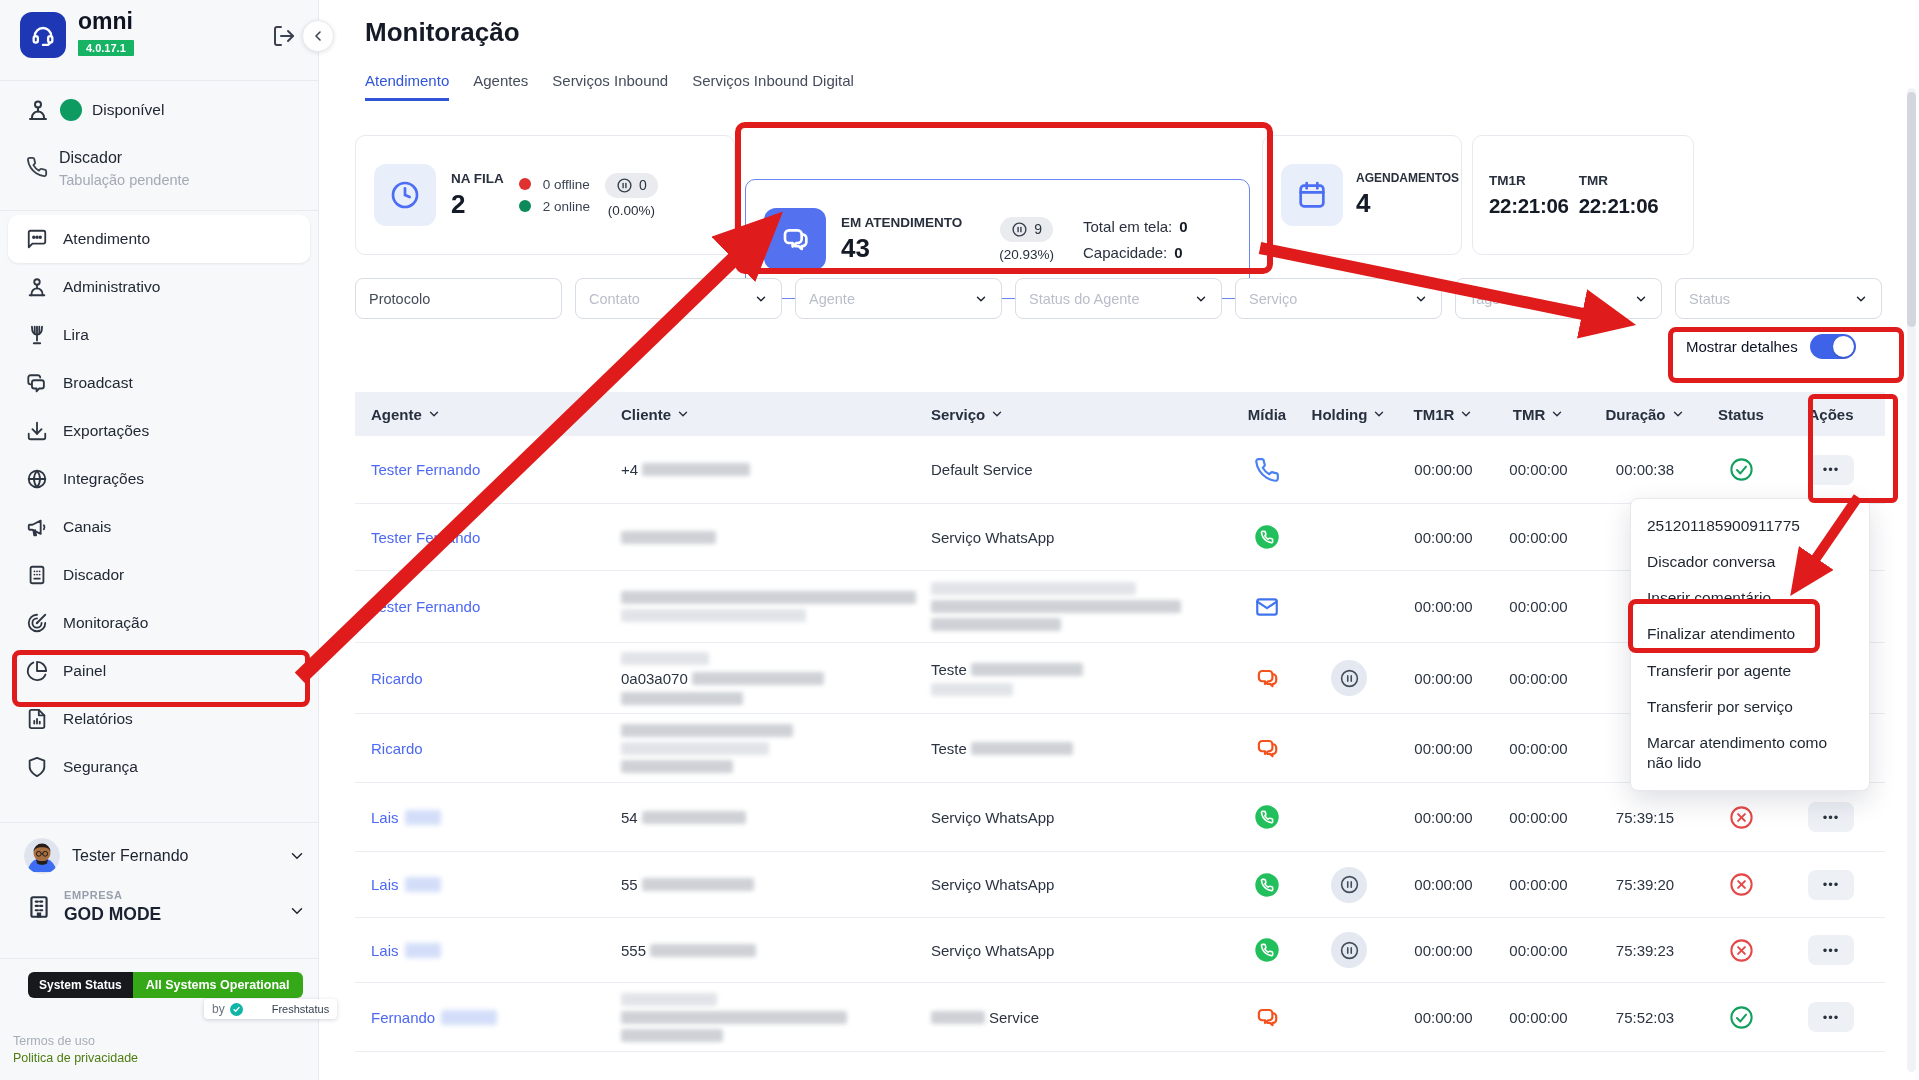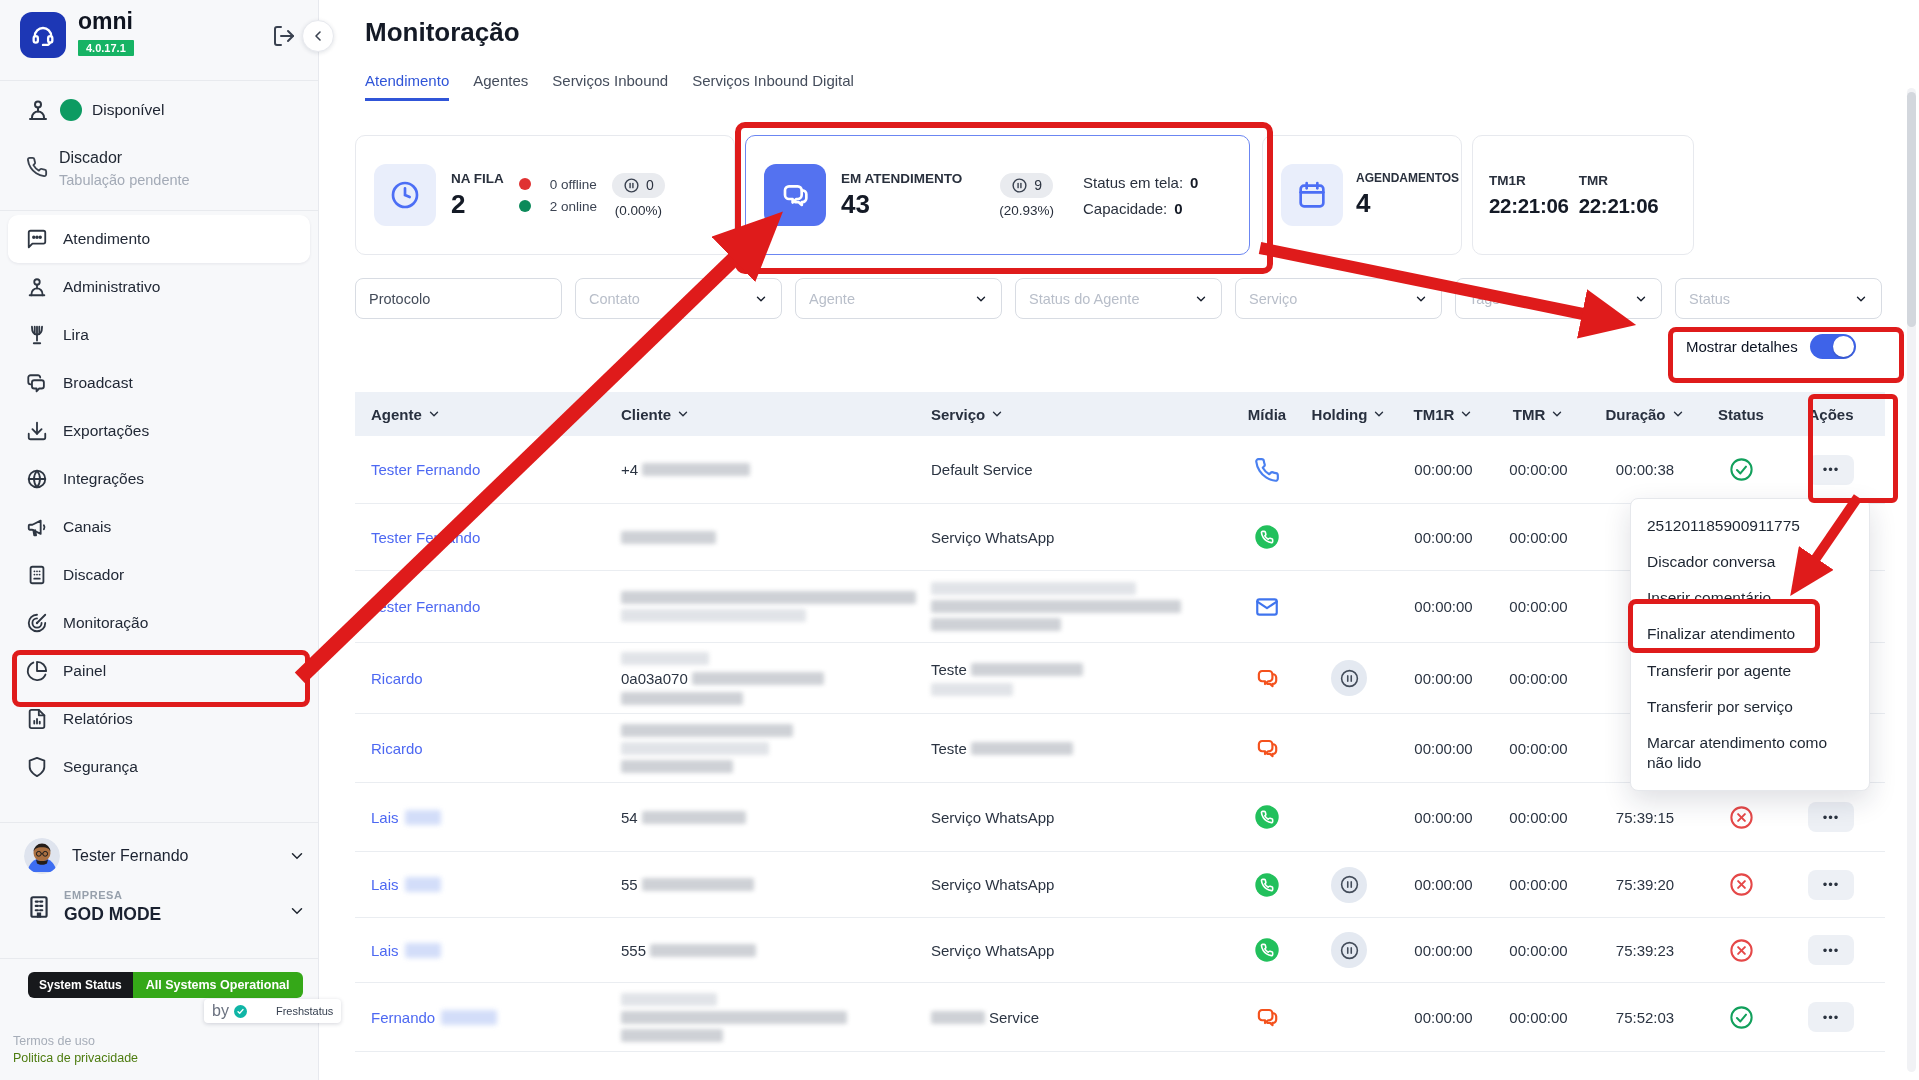--- a/index.html
+++ b/index.html
@@ -32,51 +32,51 @@
   .chev-sm{width:18px;height:18px;color:#1f2630;}
   .uchev{left:288px;top:847px;}
   .co-ic{left:26px;top:894px;width:26px;height:26px;color:#2a3240;}
   .co-label{left:64px;top:889px;font-size:11px;font-weight:700;letter-spacing:.6px;color:#97a0ac;}
   .co-name{left:64px;top:904px;font-size:17.5px;font-weight:600;color:#1a2130;}
   .cchev{left:288px;top:902px;}
   .badges{left:28px;top:972px;display:flex;}
   .bd-l{background:#17191c;color:#fff;font-size:12px;font-weight:700;padding:6px 11px;border-radius:6px 0 0 6px;}
   .bd-r{background:#35a818;color:#fff;font-size:12.5px;font-weight:700;padding:6px 13px;border-radius:0 6px 6px 0;}
   .fresh{left:204px;top:999px;background:#fff;border-radius:4px;box-shadow:0 1px 4px rgba(20,30,60,.18);padding:3px 8px;display:flex;align-items:center;gap:5px;}
-  .fresh .by{font-size:16px;color:#6b7280;}
+  .fresh .by{font-size:12px;color:#6b7280;}
   .fresh .fname{font-size:11px;color:#374151;margin-left:24px;}
   .flink1{left:13px;top:1034px;font-size:12.5px;color:#a6adb8;cursor:pointer;}
   .flink2{left:13px;top:1051px;font-size:12.5px;color:#4d7c0f;cursor:pointer;}
   .collapse{left:302px;top:20px;width:32px;height:32px;border-radius:50%;background:#fff;border:1px solid #e7e9ee;box-shadow:0 1px 4px rgba(20,30,60,.12);display:flex;align-items:center;justify-content:center;color:#3a4250;cursor:pointer;z-index:20;}
   .collapse svg{width:16px;height:16px;}
   
   .title{left:365px;top:17px;font-size:26px;font-weight:700;color:#141a26;}
   .tabs{left:365px;top:72px;display:flex;gap:24px;}
   .tab{font-size:15px;color:#454d5c;padding-bottom:9px;border-bottom:3px solid transparent;cursor:pointer;}
   .tab.active{color:#3055d8;border-bottom-color:#3055d8;}
   
   .card{position:absolute;top:135px;height:120px;background:#fff;border:1px solid #e7e9ee;border-radius:10px;display:flex;align-items:center;padding:0 18px;gap:15px;box-sizing:border-box;}
   .card-ic{width:62px;height:62px;border-radius:12px;display:flex;align-items:center;justify-content:center;flex:0 0 62px;}
   .card-ic.light{background:#e9eefb;color:#4c6ef5;}
   .card-ic.solid{background:#5472f0;color:#fff;}
   .card-ic svg{width:32px;height:32px;}
   .klabel{font-size:13.5px;font-weight:700;color:#29303d;white-space:nowrap;}
   .kval{font-size:26px;font-weight:700;color:#141a26;margin-top:3px;}
   .legend{display:flex;flex-direction:column;gap:7px;font-size:13.5px;color:#3c4453;white-space:nowrap;}
-  .legend>div{display:flex;align-items:center;gap:19px;}
+  .legend>div{display:flex;align-items:center;gap:12px;}
   .dot{width:12px;height:12px;border-radius:50%;display:inline-block;}
   .dot.red{background:#e03131}.dot.green{background:#0c8a5a}
   .pausecol{display:flex;flex-direction:column;align-items:center;gap:5px;}
   .pill{display:inline-flex;align-items:center;gap:6px;background:#e9ebef;border-radius:15px;padding:4px 11px;}
   .pill svg{width:17px;height:17px;color:#39414f;}
   .pill span{font-size:14px;color:#2c3340;}
   .pct{font-size:13.5px;color:#29303d;}
   .totals{display:flex;flex-direction:column;gap:9px;font-size:15px;color:#29303d;white-space:nowrap;}
   .totals b{margin-left:7px;color:#141a26;}
-  #card2{border-color:#6b86f2;}
+  #card2{border-color:#6b86f2;margin-top:44px;}
   .t2{display:flex;gap:10px;padding:0 2px;}
   .t2 .klabel{font-size:13.5px;}
   .t2 .tval{font-size:20.5px;font-weight:700;color:#141a26;margin-top:6px;letter-spacing:-0.3px;}
   
   .filters{left:355px;top:278px;display:flex;gap:13px;}
   .field{width:207px;height:41px;background:#fff;border:1px solid #d8dce3;border-radius:8px;display:flex;align-items:center;justify-content:space-between;padding:0 13px;box-sizing:border-box;cursor:pointer;}
   .field .ph{font-size:14.5px;color:#b8bec9;white-space:nowrap;overflow:hidden;}
   .field.input .ph{color:#434b59;}
   .field .chev{width:14px;height:14px;color:#161d2b;}
   .toggles{left:1686px;top:334px;display:flex;align-items:center;gap:12px;}
@@ -406,21 +406,21 @@
           <svg viewBox="0 0 24 24" fill="none" stroke="currentColor" stroke-width="2" stroke-linecap="round">
             <circle cx="12" cy="12" r="9"></circle>
             <line x1="10" y1="9" x2="10" y2="15"></line>
             <line x1="14" y1="9" x2="14" y2="15"></line>
           </svg>
           <span>9</span>
         </span>
       <span class="pct">(20.93%)</span>
     </div>
     <div class="totals" style="margin-left:14px">
-      <div><span>Status em tela:</span><b>0</b></div>
+      <div><span>Total em tela:</span><b>0</b></div>
       <div><span>Capacidade:</span><b>0</b></div>
     </div>
   </div>
 
   <div class="card" id="card3" style="left:1262px;width:200px;gap:13px;">
     <div class="card-ic light">
       <svg viewBox="0 0 24 24" fill="none" stroke="currentColor" stroke-width="2" stroke-linecap="round">
           <rect x="3.5" y="5" width="17" height="15.5" rx="2.5"></rect>
           <line x1="3.5" y1="10" x2="20.5" y2="10"></line>
           <line x1="8" y1="3" x2="8" y2="7"></line>

